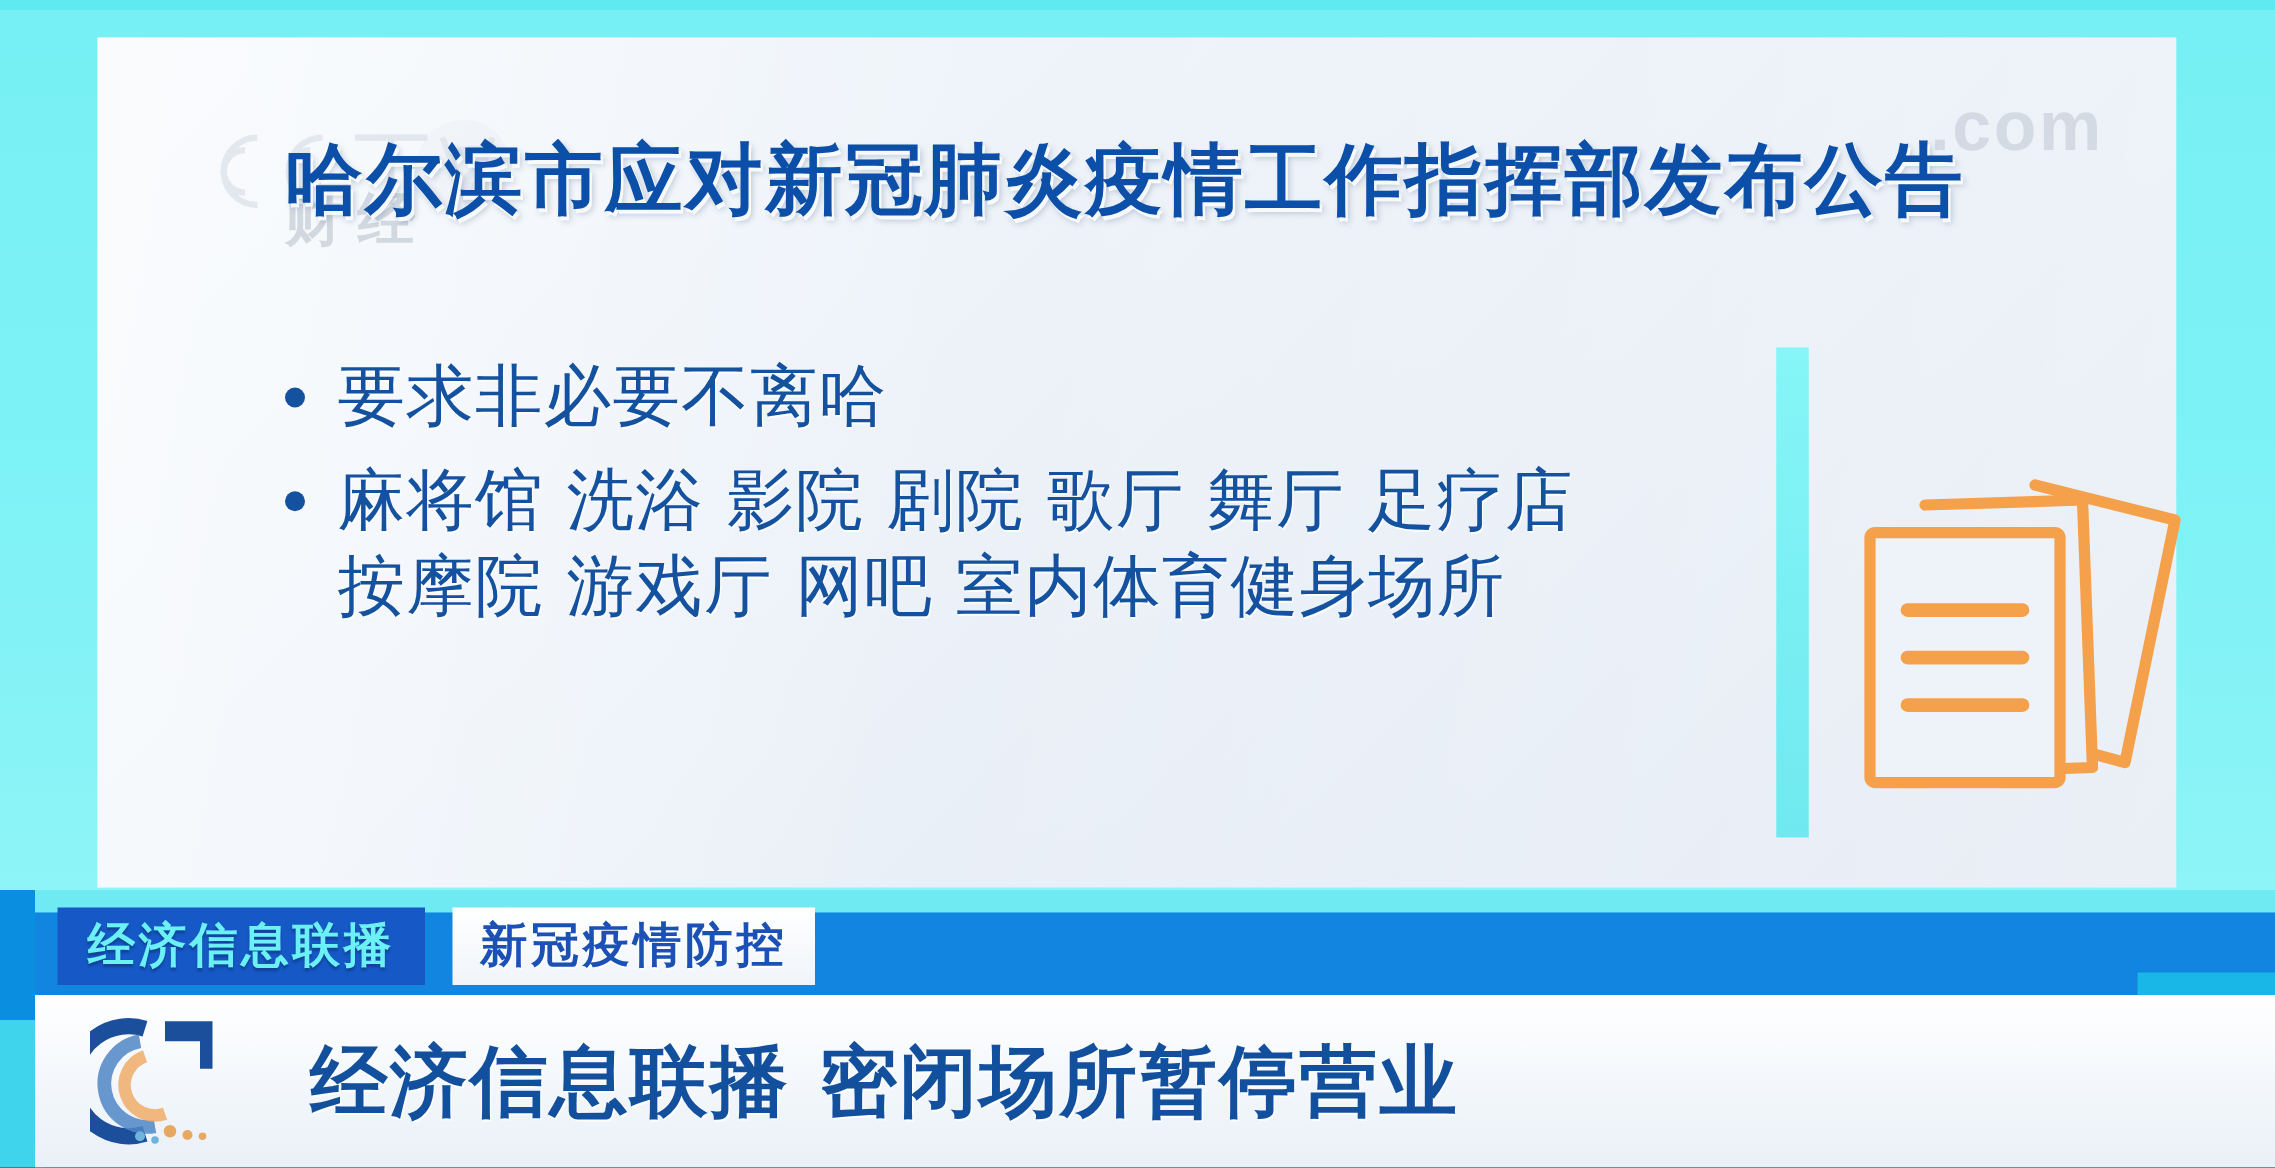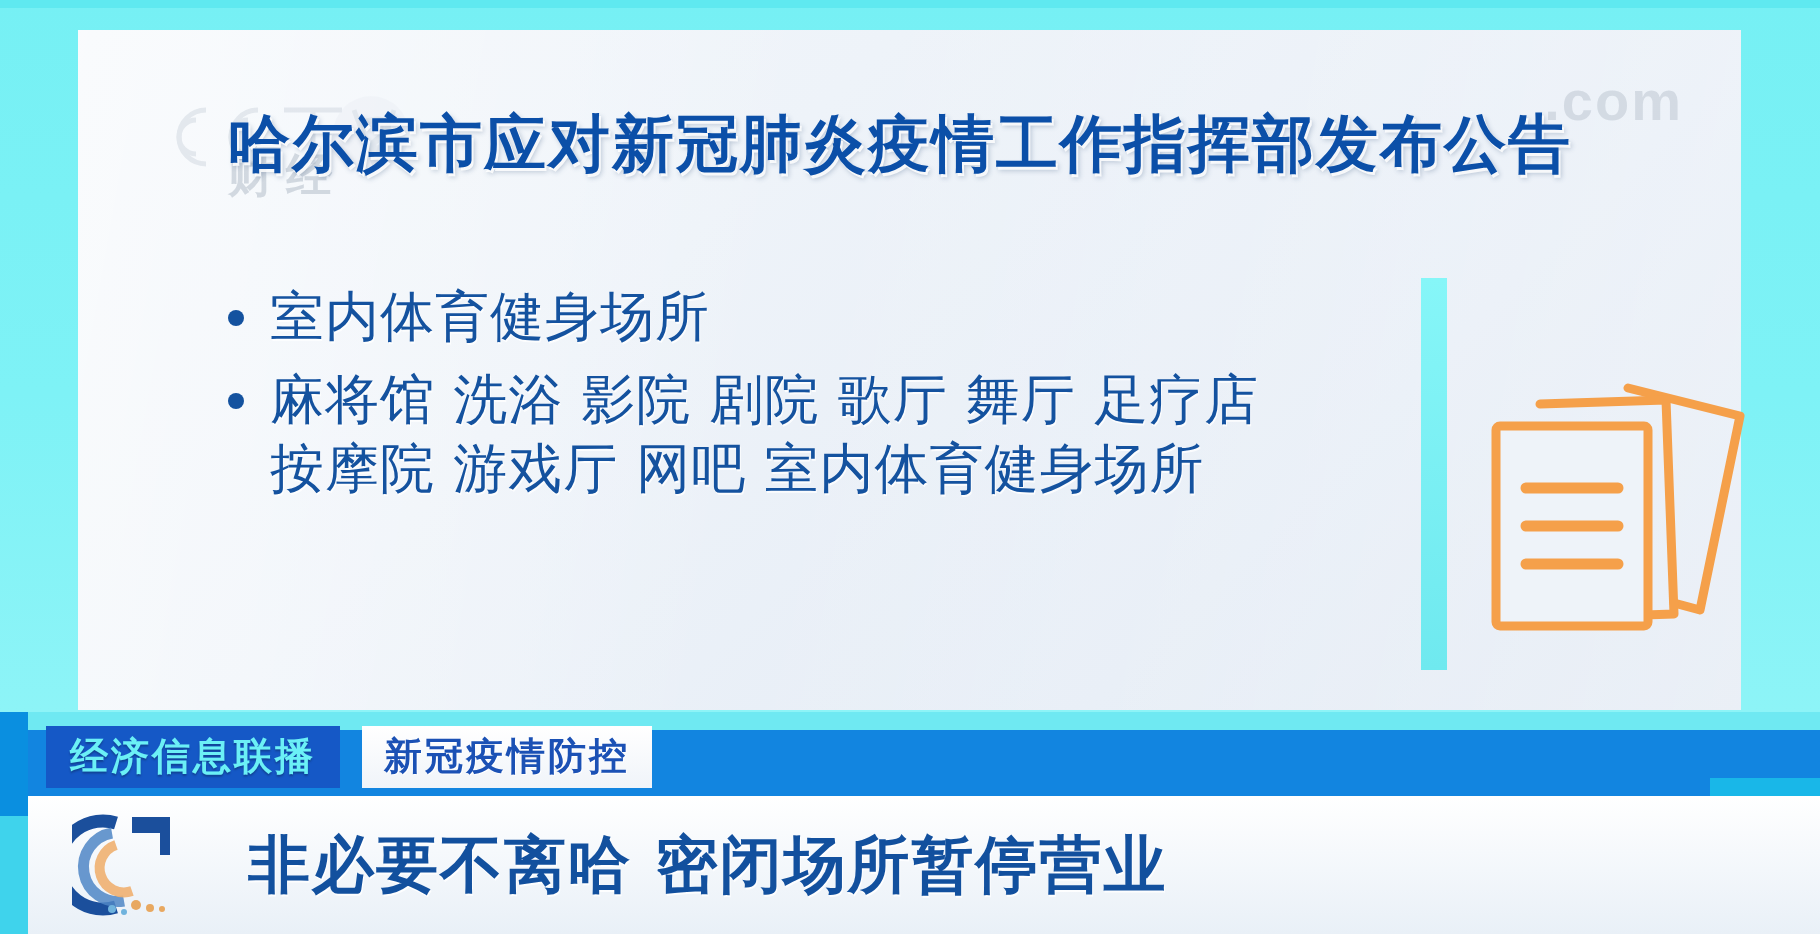--- a/index.html
+++ b/index.html
@@ -223,21 +223,21 @@
     <div class="wm-gaoqing">
       <div class="com">.com</div>
     </div>
 
     <div class="card-title">哈尔滨市应对新冠肺炎疫情工作指挥部发布公告</div>
 
     <div class="bullets">
 
       <div class="bullet-row">
         <span class="bullet-dot"></span>
-        <span class="bullet-text">室内体育健身场所</span>
+        <span class="bullet-text">要求非必要不离哈</span>
       </div>
 
       <div class="bullet-row">
         <span class="bullet-dot"></span>
         <span class="bullet-text">
           <span>麻将馆 洗浴 影院 剧院 歌厅 舞厅 足疗店</span>
           <span class="l2">按摩院 游戏厅 网吧 室内体育健身场所</span>
         </span>
       </div>
 
@@ -291,16 +291,16 @@
           <circle cx="64" cy="100" r="5"></circle>
           <circle cx="78" cy="103" r="4"></circle>
           <circle cx="90" cy="104" r="3"></circle>
         </g>
         <g fill="#6fb3dd">
           <circle cx="40" cy="104" r="4"></circle>
           <circle cx="52" cy="107" r="3"></circle>
         </g>
       </svg>
     </div>
-    <div class="headline-text">非必要不离哈 密闭场所暂停营业</div>
+    <div class="headline-text">经济信息联播 密闭场所暂停营业</div>
   </div>
 
 </div>
 
 </body></html>

